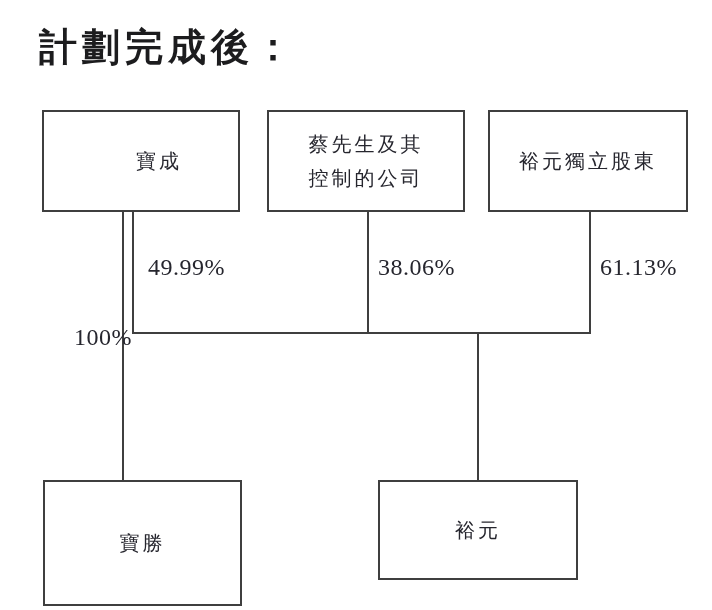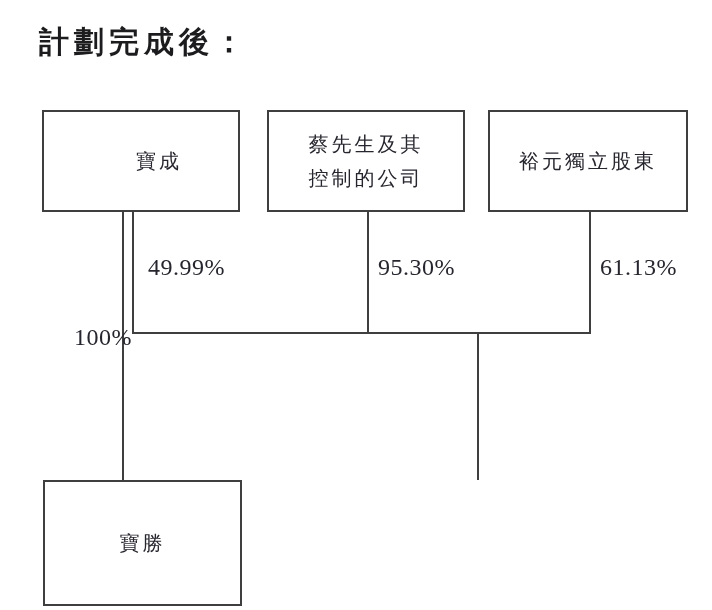--- a/index.html
+++ b/index.html
@@ -15,21 +15,21 @@
     width:712px;height:610px;
     background:var(--bg);
     overflow:hidden;
     font-family:"Liberation Serif", serif;
   }
   .title{
     position:absolute;
     left:39px;top:22px;
     font-family:Liberation Serif, serif;
     font-weight:700;
-    font-size:30px;
+    font-size:38px;
     letter-spacing:5px;
     color:var(--title);
     white-space:nowrap;
   }
   .box{
     position:absolute;
     box-sizing:border-box;
     border:2px solid var(--box-border);
     background:var(--bg);
     display:flex;
@@ -88,22 +88,25 @@
   </div>
 
   <div class="cline" id="v-poucheng-pousheng"></div>
   <div class="cline" id="v-poucheng-bus"></div>
   <div class="cline" id="v-tsai-bus"></div>
   <div class="cline" id="v-yyind-bus"></div>
   <div class="cline" id="h-bus"></div>
   <div class="cline" id="v-bus-yueyuen"></div>
 
   <div class="pct" id="pct-4999">49.99%</div>
-  <div class="pct" id="pct-700">95.30%</div>
+  <div class="pct" id="pct-700">38.06%</div>
   <div class="pct" id="pct-4301">61.13%</div>
   <div class="pct" id="pct-100">100%</div>
 
   <div class="box" id="box-pousheng">
     <span>寶勝</span>
   </div>
 
+  <div class="box" id="box-yueyuen">
+    <span>裕元</span>
+  </div>
 
 </div>
 
 </body></html>

